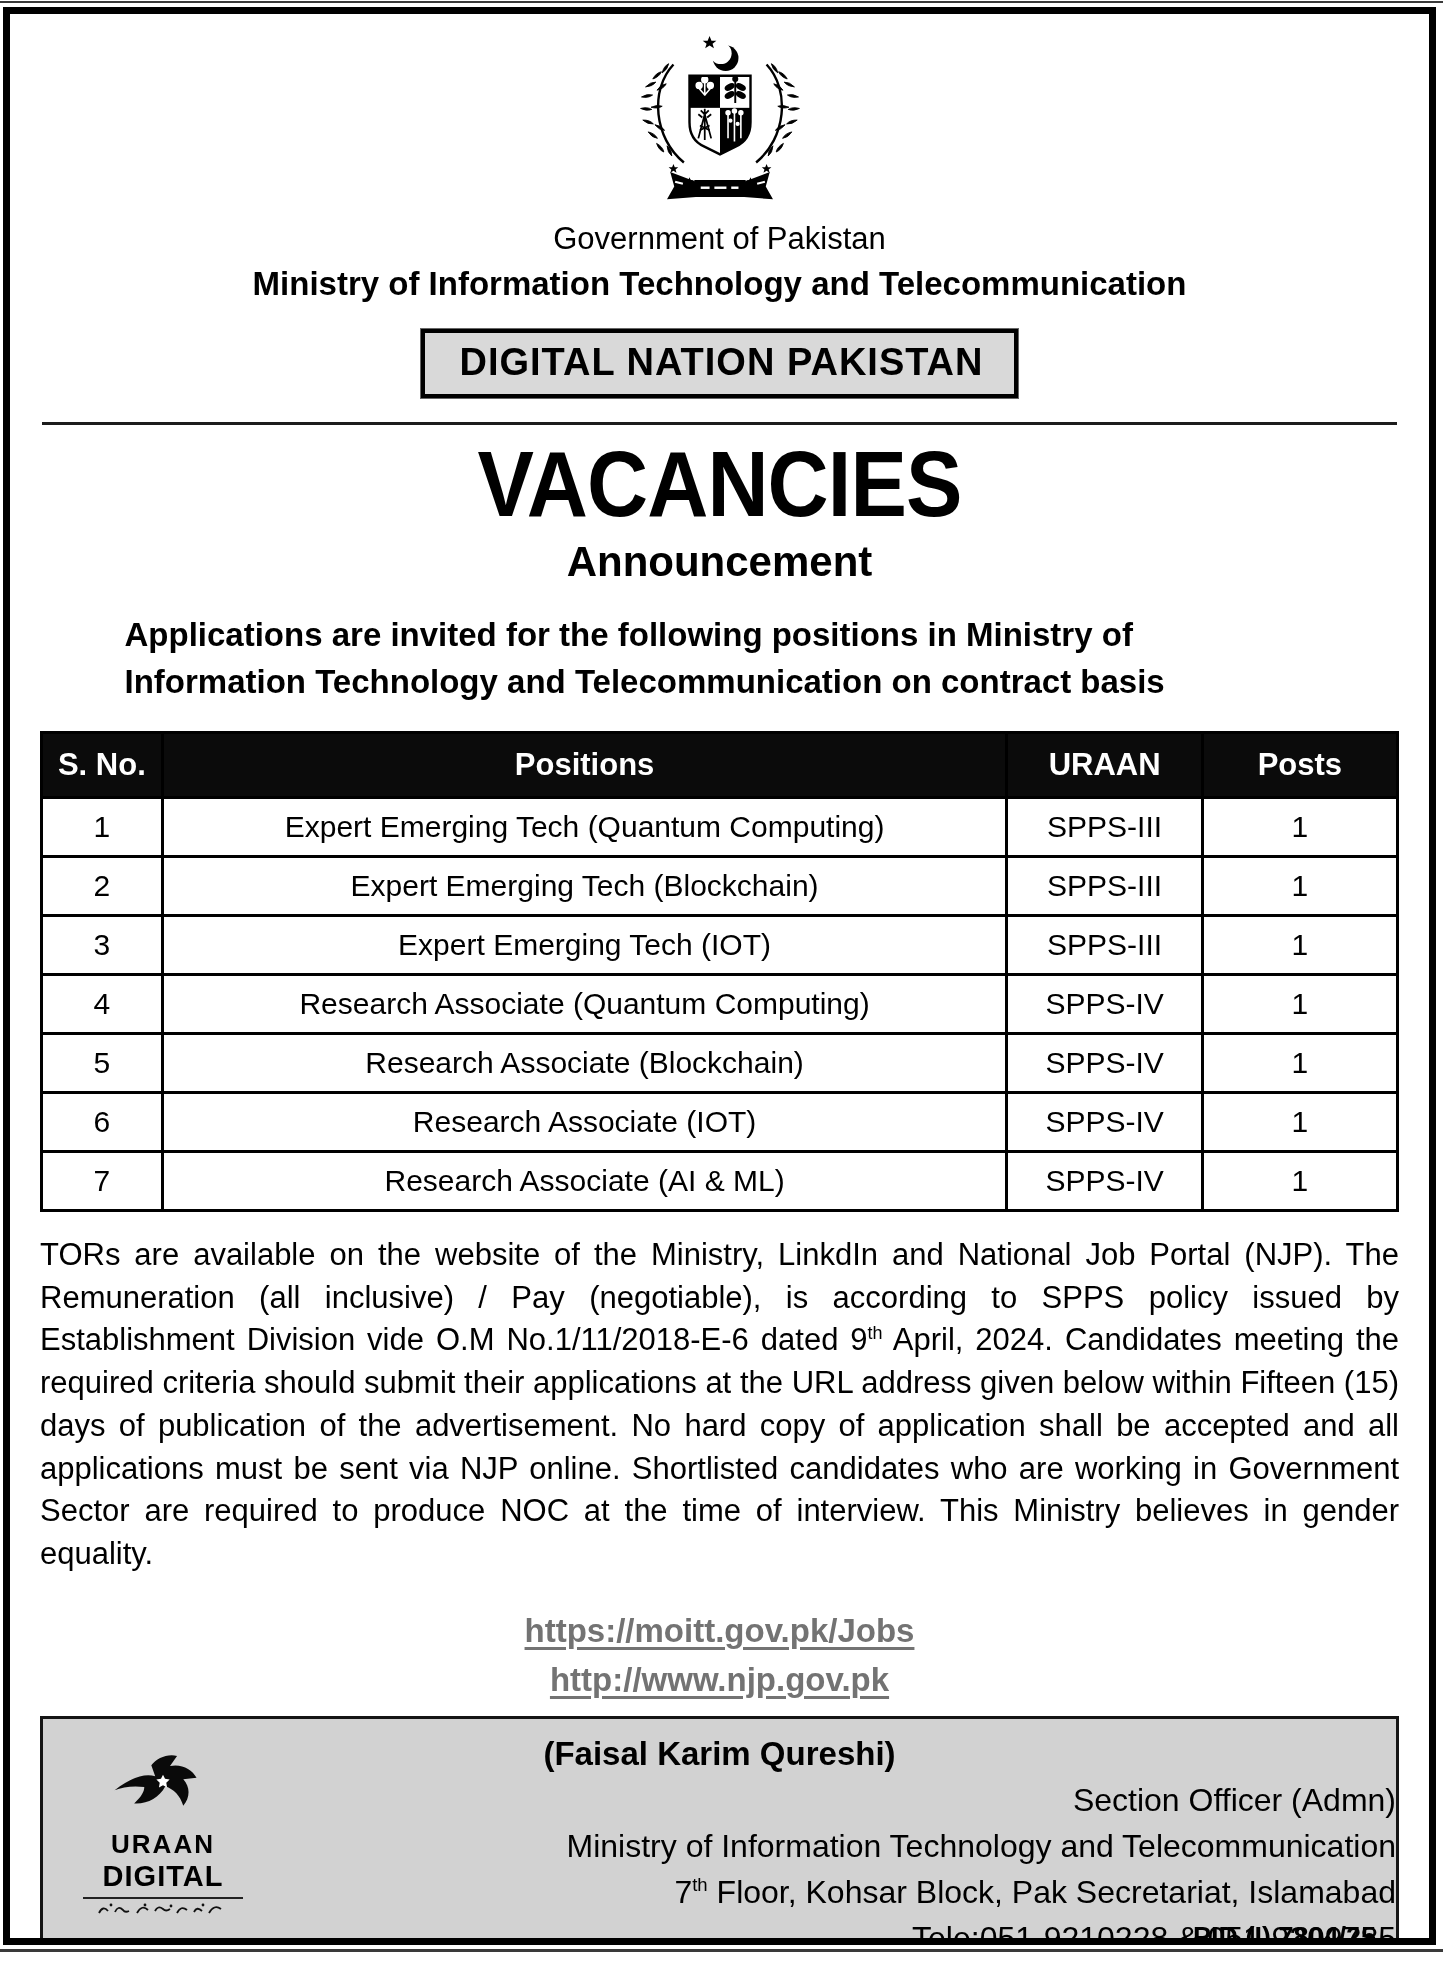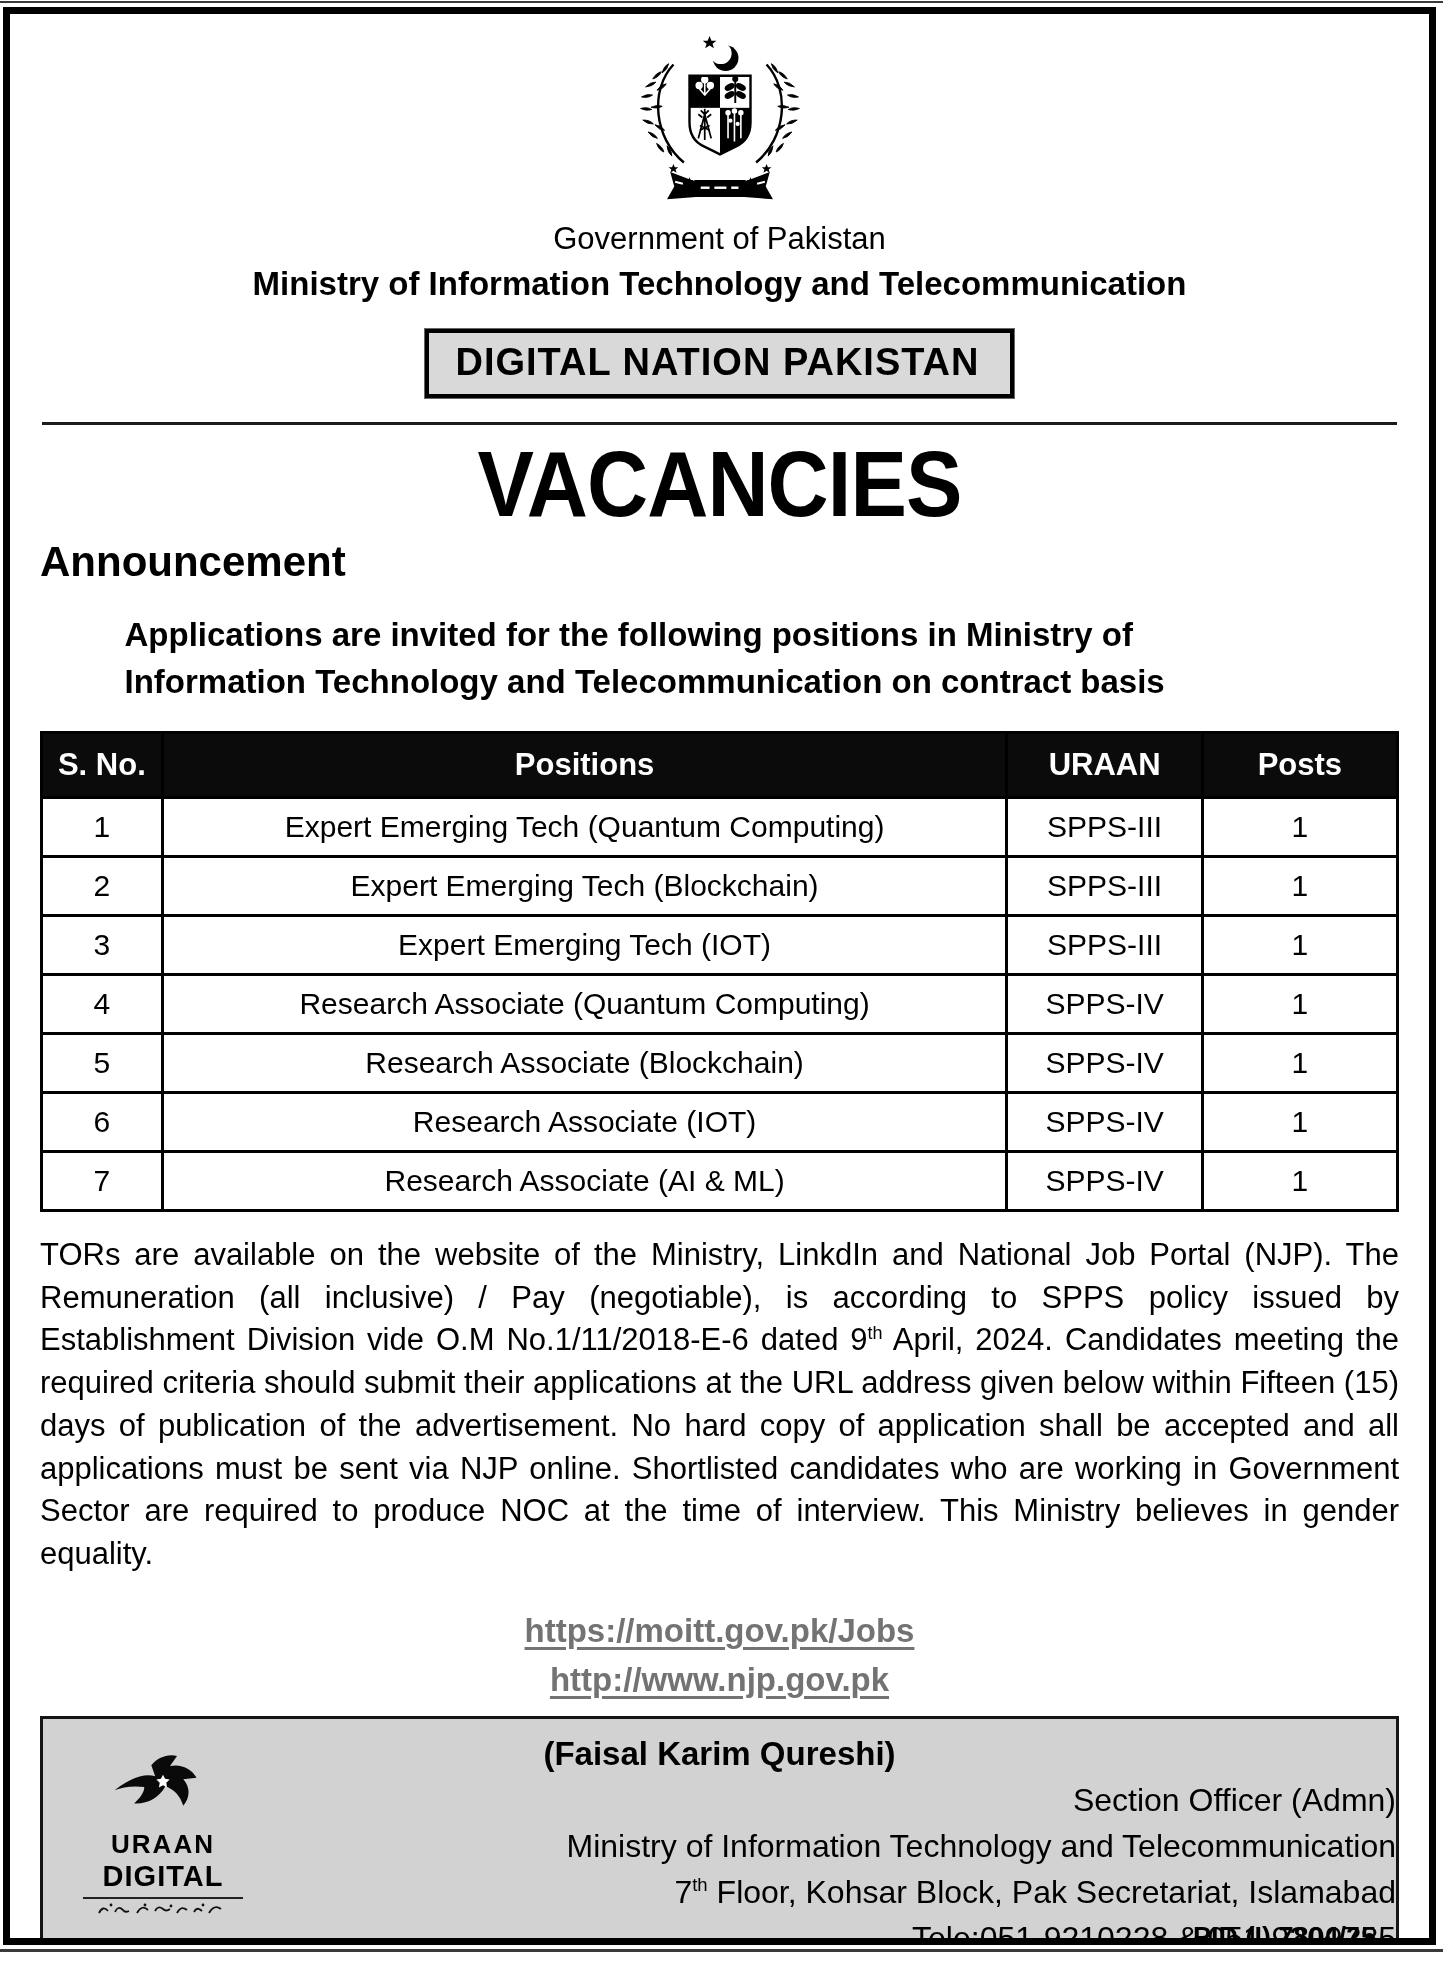--- a/index.html
+++ b/index.html
@@ -27,39 +27,39 @@
 
   .govt-line { font-size: 31px; margin-top: 8px; }
   .ministry-line { font-size: 33px; font-weight: bold; margin-top: 8px; }
 
   .banner-wrap { text-align: center; margin-top: 26px; }
   .banner {
     display: inline-block;
     border: 4px solid #000;
     outline: 1px solid #666;
     background: #d9d9d9;
-    padding: 8px 30px 10px 26px;
+    padding: 8px 30px 10px 34px;
     font-size: 38px;
     font-weight: bold;
     letter-spacing: 1px;
   }
 
   .divider { border: none; border-top: 3px solid #1c1c1c; margin: 24px 2px 0 2px; }
 
   .vacancies {
     text-align: center;
     font-weight: bold;
     font-size: 92px;
     line-height: 1.08;
     margin-top: 10px;
     transform: scaleX(0.92);
     letter-spacing: -1px;
   }
   .announcement {
-    text-align: left;
+    text-align: center;
     font-weight: bold;
     font-size: 42px;
     margin-top: 4px;
   }
   .intro {
     text-align: left;
     font-weight: bold;
     font-size: 33px;
     line-height: 1.4;
     margin: 26px auto 2px auto;

